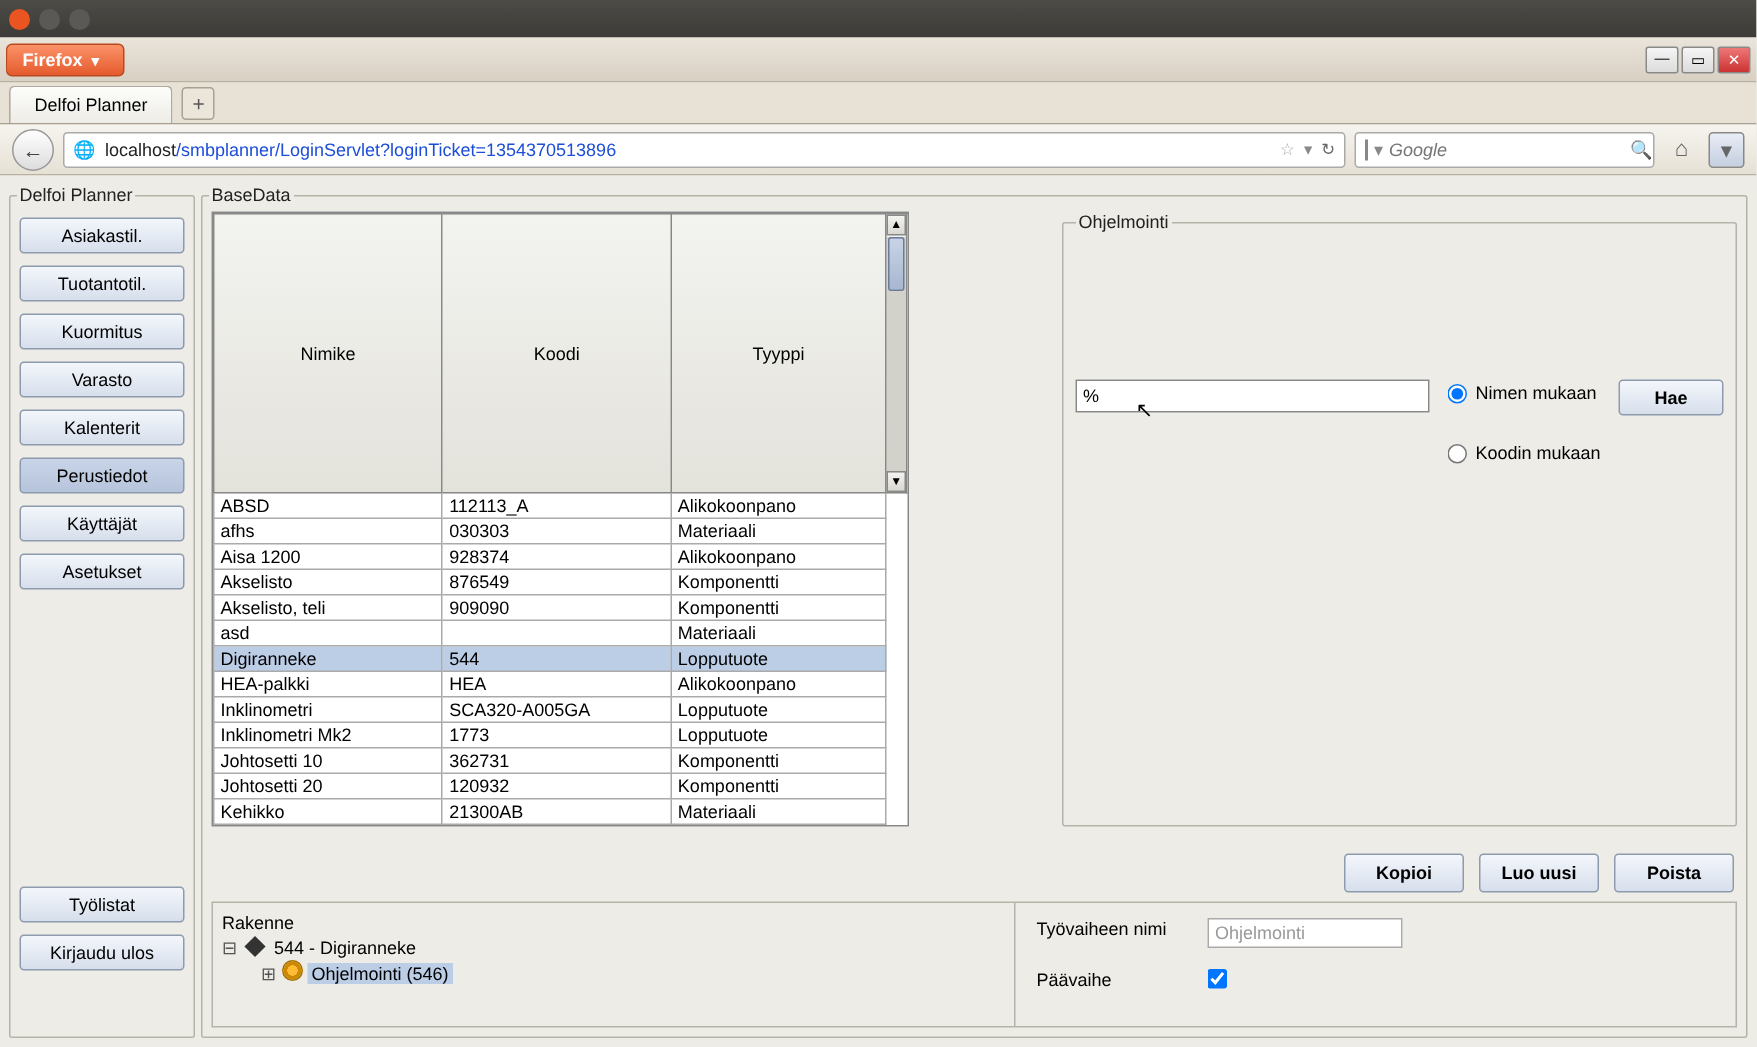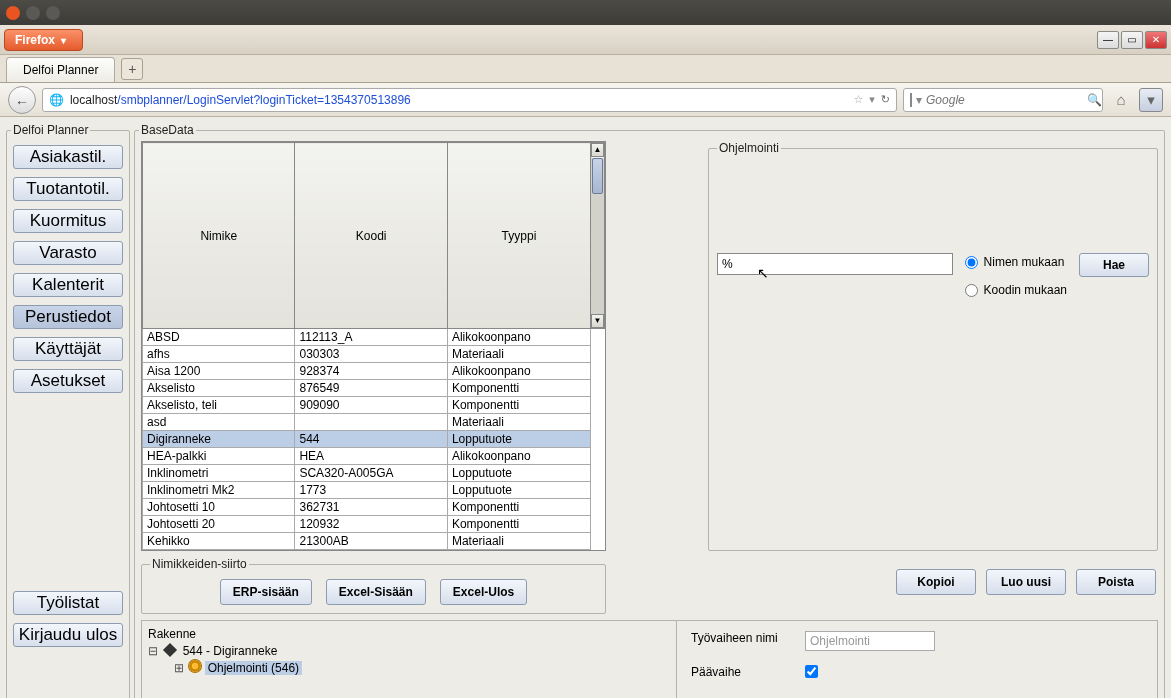--- a/index.html
+++ b/index.html
@@ -37,21 +37,21 @@
 .search-mag { color: #666; }
 .nav-icon { width: 24px; height: 24px; display: flex; align-items: center; justify-content: center; color: #666; font-size: 15px; }
 
 .app-root { padding: 6px; display: flex; gap: 4px; background: #edece6; }
 
 fieldset { border: 1px solid #b6b3a8; border-radius: 2px; padding: 4px; }
 legend { font-size: 12px; padding: 0 2px; color: #222; }
 
 .sidebar-fs { width: 124px; }
 .side-btns { display: flex; flex-direction: column; gap: 8px; padding: 4px 2px; }
-.side-btn { height: 24px; border: 1px solid #8e9aae; background: linear-gradient(to bottom,#f3f6fb,#d7dfec); border-radius: 3px; font-size: 17px; cursor: pointer; }
+.side-btn { height: 24px; border: 1px solid #8e9aae; background: linear-gradient(to bottom,#f3f6fb,#d7dfec); border-radius: 3px; font-size: 12px; cursor: pointer; }
 .side-btn.active { background: linear-gradient(to bottom,#c8d4e8,#b6c4db); }
 .side-spacer { height: 190px; }
 
 .main-fs { flex: 1; }
 .apptabs { display: flex; border-bottom: 1px solid #999; margin: 2px 2px 4px; }
 .apptab { border: 1px solid #999; border-bottom: none; background: linear-gradient(to bottom,#f2f1ec,#e5e3da); padding: 4px 10px; font-size: 12px; border-radius: 3px 3px 0 0; margin-right: -1px; }
 .apptab.active { background: linear-gradient(to bottom,#dde5f1,#c7d2e4); color: #1a3a6e; font-weight: bold; }
 
 .mid-row { display: flex; gap: 6px; padding: 0 2px; }
 .table-wrap { width: 465px; border: 1px solid #888; background: #fff; position: relative; }
@@ -62,21 +62,21 @@
 .scroll-col { width: 14px; background: #e0dfda; border-left: 1px solid #999; }
 .scroll-arrow { height: 14px; border: 1px solid #888; background: linear-gradient(to bottom,#f3f3f0,#d8d7d0); font-size: 8px; text-align: center; line-height: 12px; }
 .scroll-track { background: #d2d1ca; }
 .scroll-thumb { background: linear-gradient(to bottom,#c8d3e6,#a7b7d0); border: 1px solid #6a7c9a; border-radius: 2px; margin: 1px; }
 
 .spacer-col { width: 90px; }
 
 .search-fs { flex: 1; position: relative; padding: 8px; }
 .search-inner { margin-top: 90px; display: flex; align-items: flex-start; gap: 12px; }
 .search-input { flex: 1; height: 22px; border: 1px solid #888; padding: 2px 4px; font-size: 12px; }
-.radiogroup { display: flex; flex-direction: column; gap: 14px; font-size: 12px; padding-top: 2px; }
+.radiogroup { display: flex; flex-direction: column; gap: 26px; font-size: 12px; padding-top: 2px; }
 .radiogroup label { display: flex; align-items: center; gap: 6px; }
 .hae-btn { width: 70px; height: 24px; border: 1px solid #8e9aae; background: linear-gradient(to bottom,#f3f6fb,#d7dfec); border-radius: 3px; font-size: 12px; font-weight: bold; }
 
 .cursor-ptr { position: absolute; left: 48px; top: 110px; font-size: 14px; pointer-events: none; }
 
 .siirto-fs { width: 465px; margin: 6px 0 0 2px; padding: 8px; }
 .siirto-btns { display: flex; gap: 14px; justify-content: center; }
 .act-btn { height: 26px; padding: 0 12px; border: 1px solid #8e9aae; background: linear-gradient(to bottom,#f3f6fb,#d7dfec); border-radius: 3px; font-size: 12px; font-weight: bold; }
 
 .rightbtns { display: flex; gap: 10px; justify-content: flex-end; margin-top: 18px; padding-right: 4px; }
@@ -277,28 +277,20 @@
                 <input type="radio" style=""> 
                 <span>Koodin mukaan</span>
               </label>
           </div>
           <button class="hae-btn">Hae</button>
         </div>
       </fieldset>
     </div>
 
     <div style="display:flex;align-items:flex-start">
-      <fieldset class="siirto-fs">
-        <legend>Nimikkeiden-siirto</legend>
-        <div class="siirto-btns">
-          <button class="act-btn">ERP-sisään</button>
-          <button class="act-btn">Excel-Sisään</button>
-          <button class="act-btn">Excel-Ulos</button>
-        </div>
-      </fieldset>
       <div style="flex:1"></div>
       <div class="rightbtns">
         <button class="act-btn" style="width:80px">Kopioi</button>
         <button class="act-btn" style="width:80px">Luo uusi</button>
         <button class="act-btn" style="width:80px">Poista</button>
       </div>
     </div>
 
     <div class="bottom-panel">
       <div class="tree-pane">

